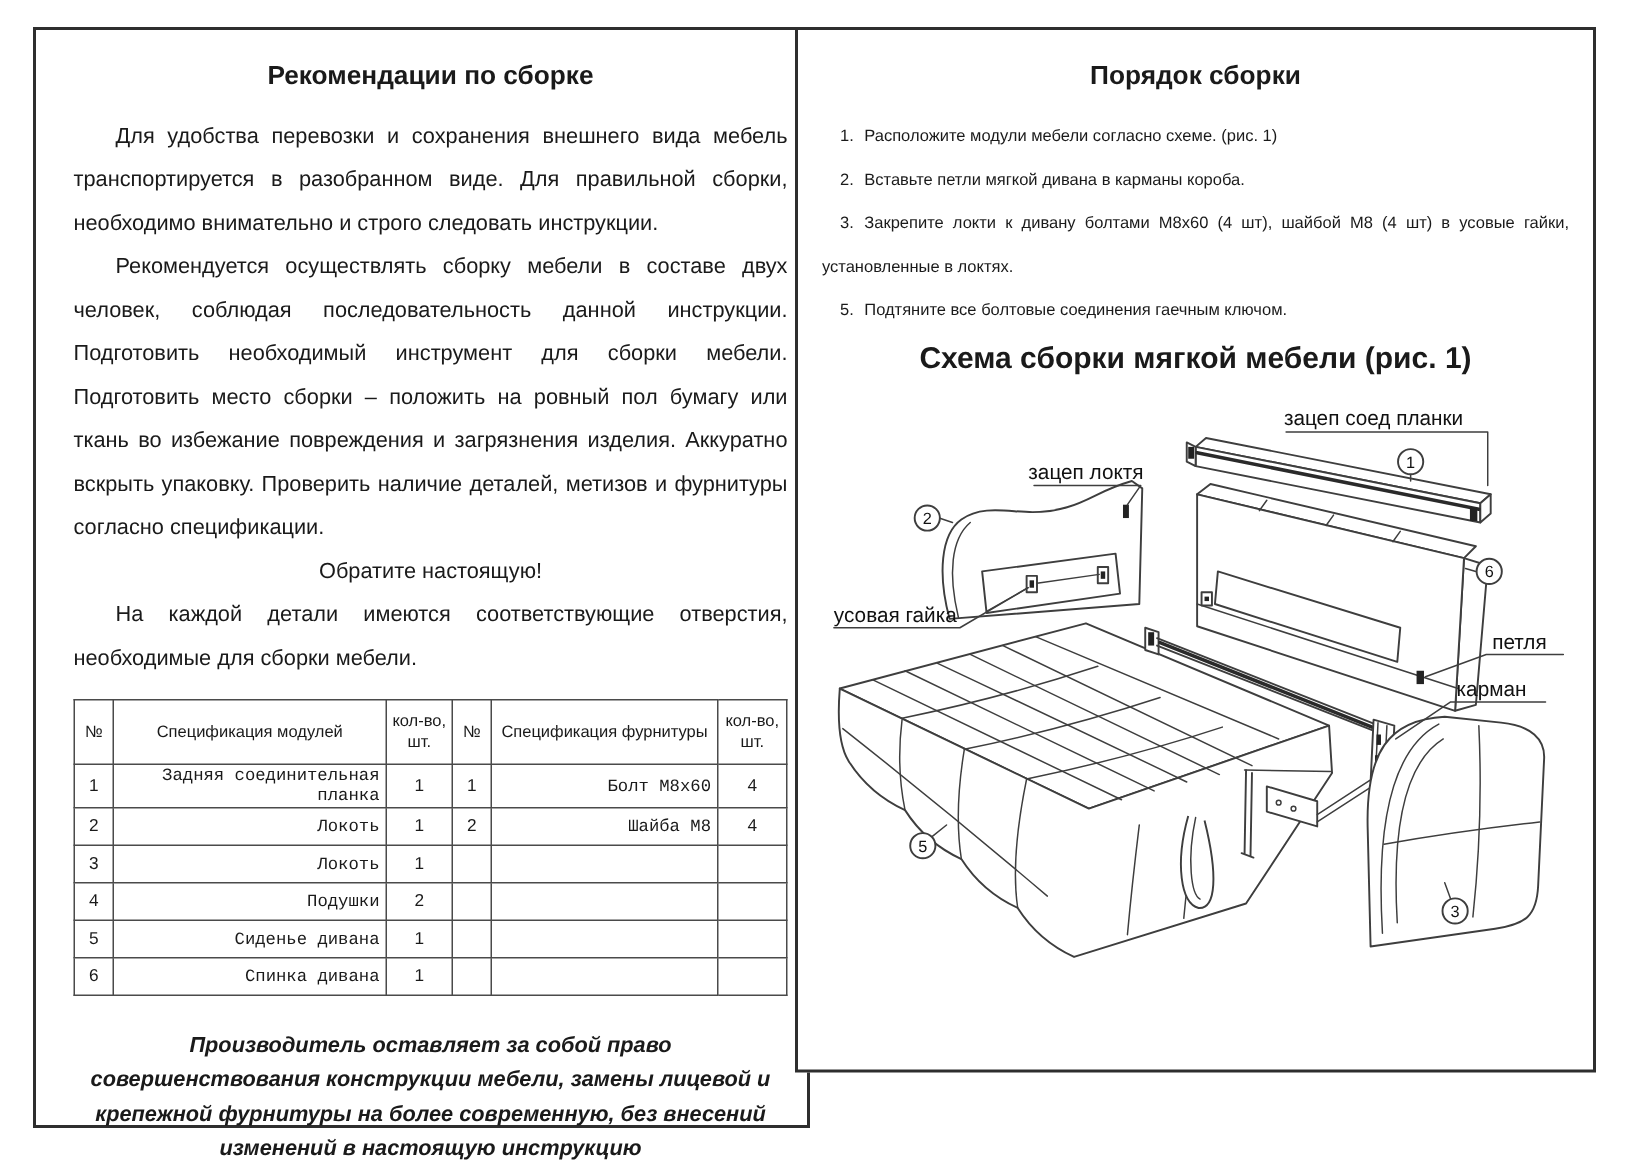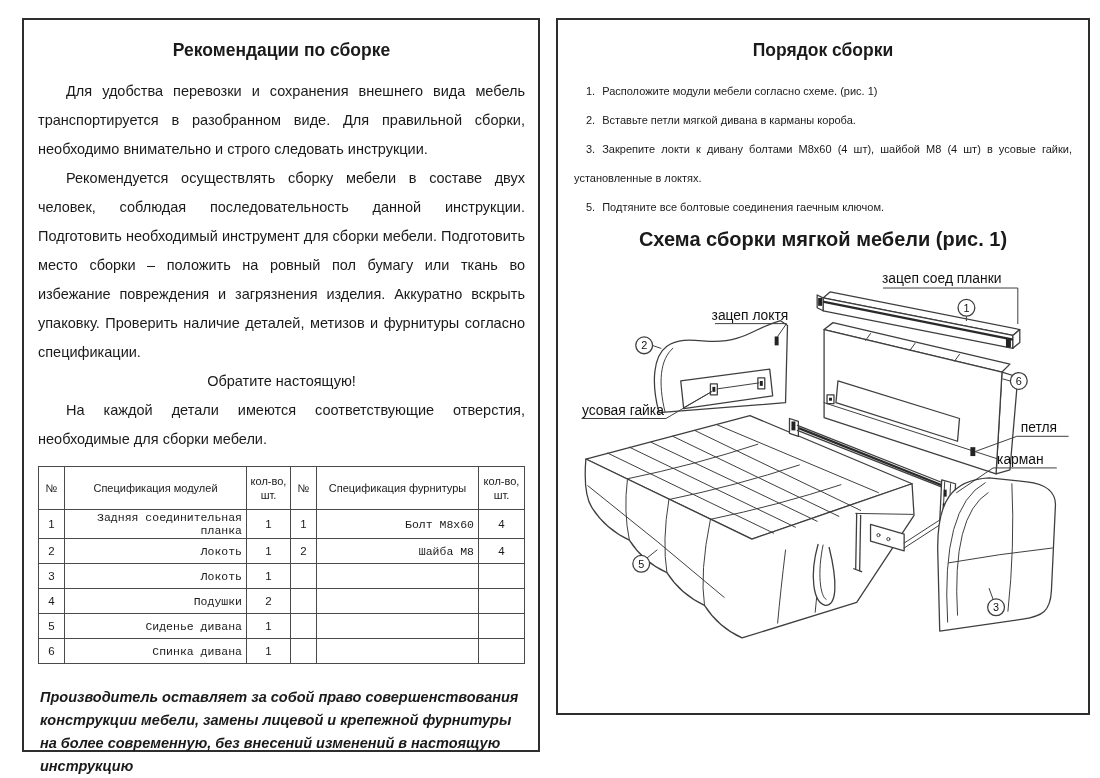--- a/index.html
+++ b/index.html
@@ -1,29 +1,29 @@
 <!DOCTYPE html>
 <html><head>
 <meta charset="utf-8">
 <style>
   html,body{margin:0;padding:0;background:#fff;}
   body{width:1100px;height:778px;position:relative;font-family:"Liberation Sans",sans-serif;color:#1a1a1a;}
   .page{position:absolute;top:18px;background:#fff;border:2px solid #2e2e2e;box-sizing:border-box;}
-  .page-left{left:22px;width:518px;height:734px;padding:10px 13px 8px 14px;}
-  .page-right{left:556px;width:534px;height:697px;padding:10px 16px 8px 16px;}
+  .page-left{left:22px;width:518px;height:734px;padding:10px 13px 8px 25px;}
+  .page-right{left:530px;width:534px;height:697px;padding:10px 16px 8px 16px;}
   h1.ptitle{font-size:17.5px;font-weight:bold;text-align:center;margin:10px 0 16px 0;}
   .para{font-size:14.5px;line-height:29px;text-align:justify;text-indent:28px;margin:0;}
   .center-line{font-size:14.5px;line-height:29px;text-align:center;text-indent:0;margin:0;}
   table.spec{width:100%;border-collapse:collapse;margin-top:12px;table-layout:fixed;}
   table.spec th,table.spec td{border:1px solid #4a4a4a;font-weight:normal;}
   table.spec th{font-size:11px;line-height:14px;text-align:center;padding:4px 1px;height:34px;vertical-align:middle;}
   table.spec td{font-size:11.5px;height:22px;padding:1px 4px;vertical-align:middle;}
   td.c{text-align:center;}
   td.n{text-align:right;padding-left:8px;font-family:Liberation Mono, monospace;}
-  .footer-note{margin:22px 2px 0 2px;font-size:14.5px;font-weight:bold;font-style:italic;line-height:23px;}
+  .footer-note{margin:22px 2px 0 2px;font-size:14.5px;font-weight:bold;font-style:italic;text-align:center;line-height:23px;}
   .steps{margin-top:4px;}
   .step{font-size:11px;line-height:29px;text-align:justify;text-indent:12px;margin:0;}
   .step .step-num{margin-right:7px;}
   h2.figtitle{font-size:20px;font-weight:bold;text-align:center;margin:6px 0 2px 0;}
   svg.diagram{display:block;margin:0 auto;}
   .ln{fill:none;stroke:#3e3e3e;stroke-width:1.3;stroke-linejoin:round;stroke-linecap:round;}
   .fw{fill:#ffffff;stroke:#3e3e3e;stroke-width:1.3;stroke-linejoin:round;}
   .thin{fill:none;stroke:#3e3e3e;stroke-width:1;stroke-linejoin:round;stroke-linecap:round;}
   .dk{fill:#232323;stroke:none;}
   .shade{fill:none;stroke:#2a2a2a;stroke-width:2.4;stroke-linecap:round;}

